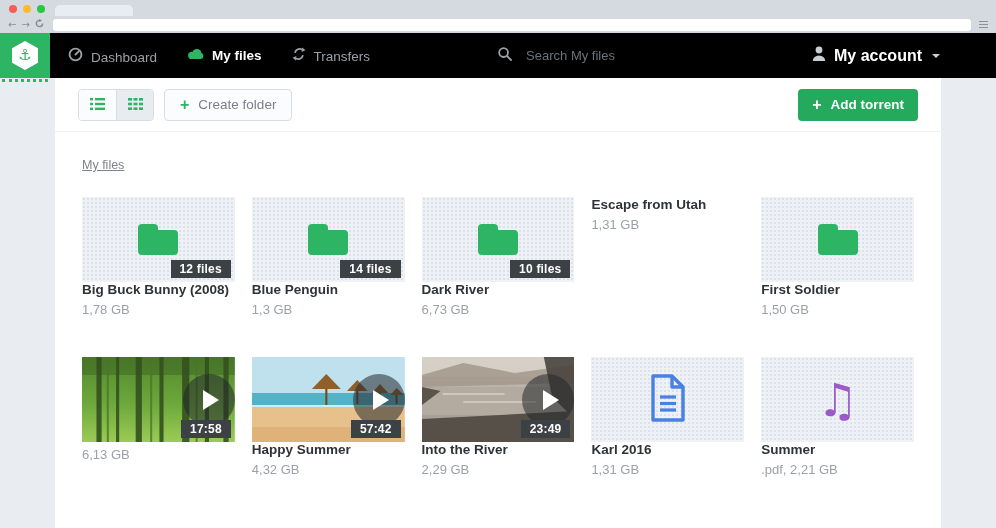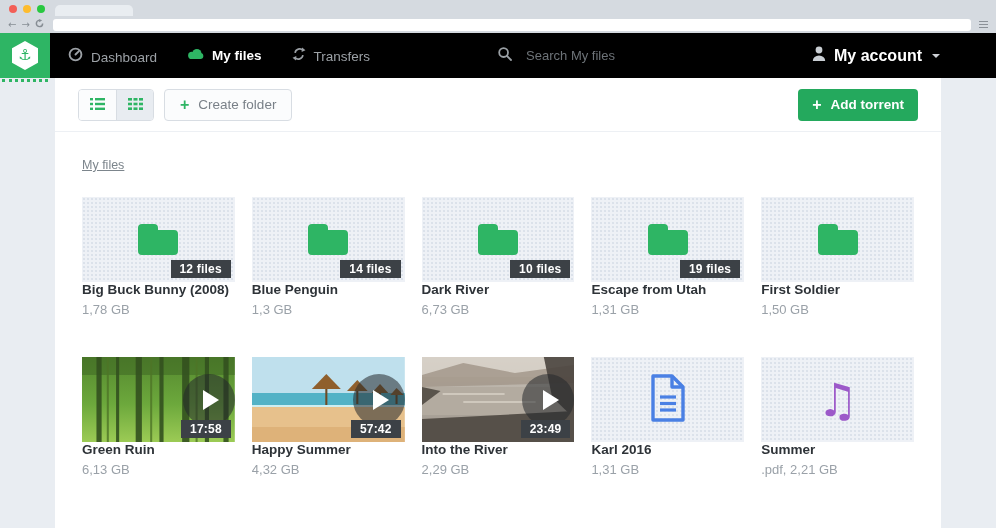--- a/index.html
+++ b/index.html
@@ -228,26 +228,20 @@
           <div class="tile">
             <span><svg width="46" height="34" viewBox="0 0 46 34">
                 <path d="M3 7 a4 4 0 0 1 4-4 h12 a4 4 0 0 1 4 4 v2 h16 a4 4 0 0 1 4 4 v17 a4 4 0 0 1-4 4 h-32 a4 4 0 0 1-4-4 z" fill="#2eb564"></path>
               </svg></span>
             <span class="badge">10 files</span>
           </div>
           <div class="fname">Dark River</div>
           <div class="fsize">6,73 GB</div>
         </div>
         <div class="card">
-          <div class="tile">
-            <span><svg width="46" height="34" viewBox="0 0 46 34">
-                <path d="M3 7 a4 4 0 0 1 4-4 h12 a4 4 0 0 1 4 4 v2 h16 a4 4 0 0 1 4 4 v17 a4 4 0 0 1-4 4 h-32 a4 4 0 0 1-4-4 z" fill="#2eb564"></path>
-              </svg></span>
-            <span class="badge">19 files</span>
-          </div>
           <div class="fname">Escape from Utah</div>
           <div class="fsize">1,31 GB</div>
         </div>
         <div class="card">
           <div class="tile">
             <span><svg width="46" height="34" viewBox="0 0 46 34">
                 <path d="M3 7 a4 4 0 0 1 4-4 h12 a4 4 0 0 1 4 4 v2 h16 a4 4 0 0 1 4 4 v17 a4 4 0 0 1-4 4 h-32 a4 4 0 0 1-4-4 z" fill="#2eb564"></path>
               </svg></span>
           </div>
           <div class="fname">First Soldier</div>
@@ -278,21 +272,20 @@
                 <rect x="24" width="2" height="85"></rect>
                 <rect x="66" width="2" height="85"></rect>
                 <rect x="110" width="2" height="85"></rect>
               </g>
             </svg>
             <div class="play">
               <i></i>
             </div>
             <span class="badge">17:58</span>
           </div>
-          <div class="fname">Green Ruin</div>
           <div class="fsize">6,13 GB</div>
         </div>
         <div class="card">
           <div class="tile video">
             <svg class="scene" viewBox="0 0 148 85" preserveAspectRatio="none">
               <rect width="148" height="42" fill="#bfe0ed"></rect>
               <rect y="36" width="148" height="14" fill="#53b2c6"></rect>
               <rect y="48" width="148" height="2" fill="#cdeef2"></rect>
               <rect y="50" width="148" height="35" fill="#e7c18c"></rect>
               <rect y="70" width="148" height="15" fill="#d9a96c" opacity="0.6"></rect>

